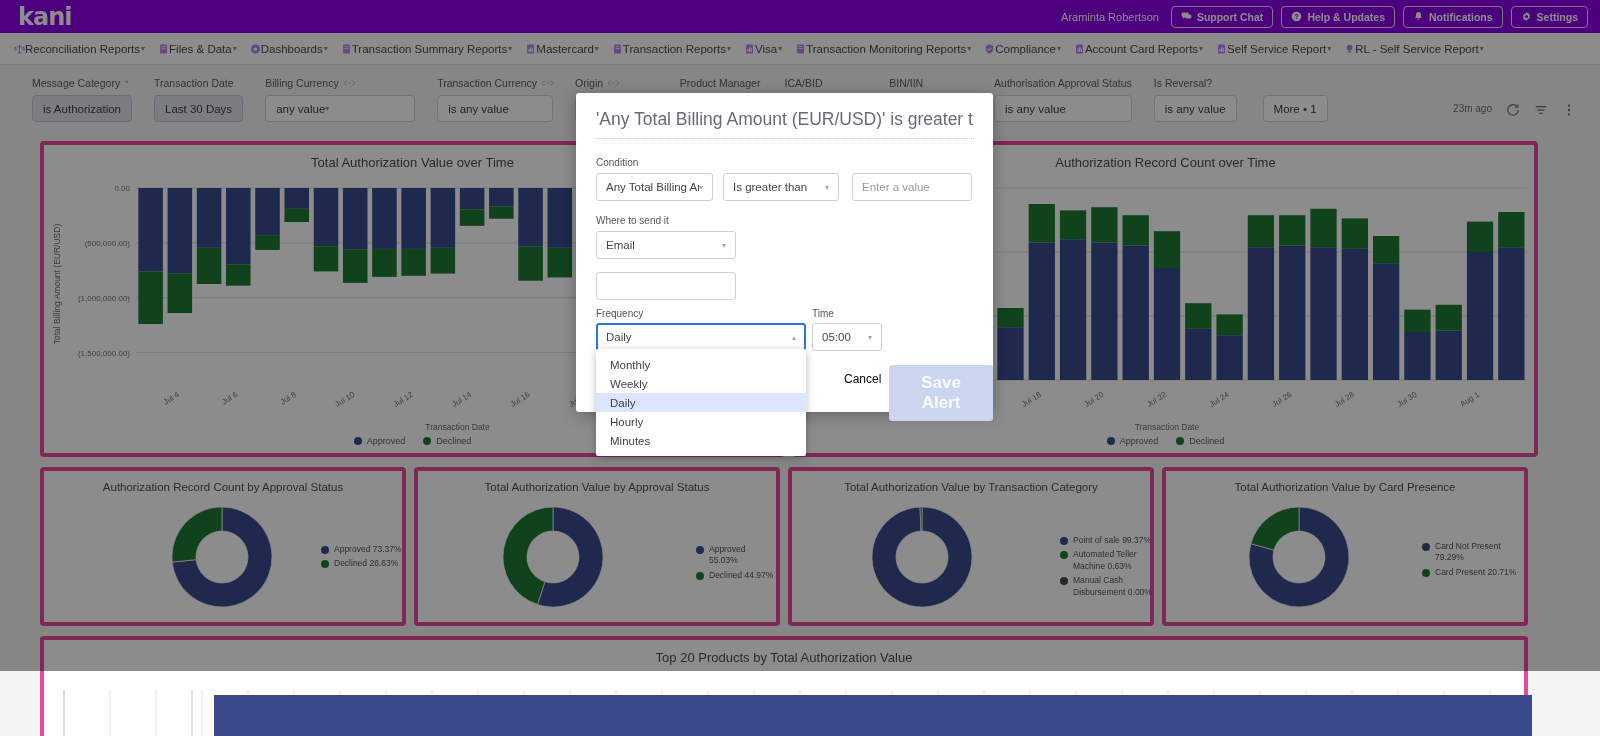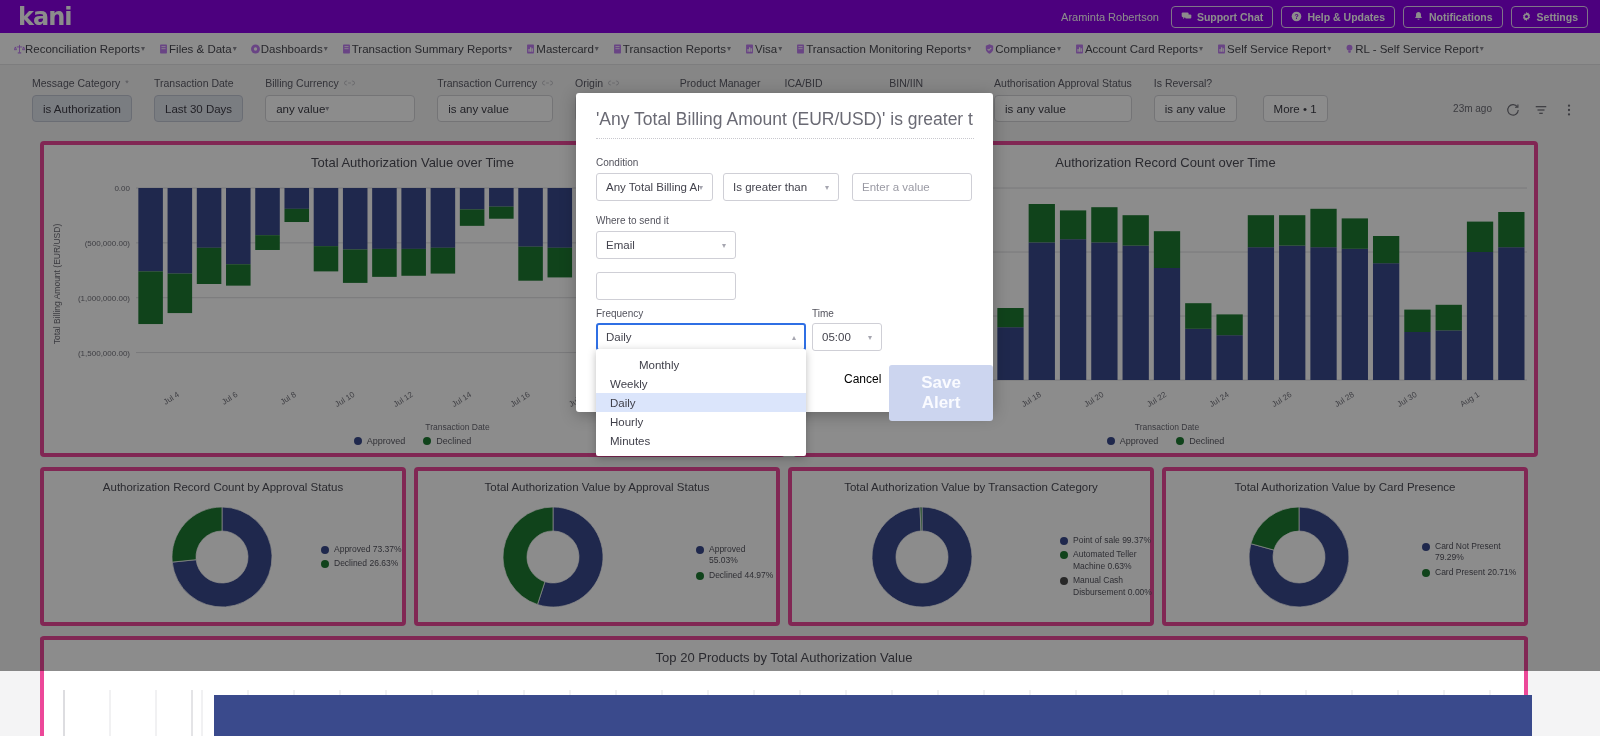--- a/index.html
+++ b/index.html
@@ -724,20 +724,20 @@
     <div class="fld sel" style="position:absolute;left:236px;top:230px;width:70px;">
       <span>05:00</span>
       <span class="fld-caret">▾</span>
     </div>
 
     <button class="btn-cancel" style="position:absolute;left:268px;top:279px;">Cancel</button>
     <button class="btn-save" style="position:absolute;left:313px;top:272px;">Save Alert</button>
   </div>
 
   <div class="dropdown">
-    <div class="dd-item" style="height:19px;margin-left:29px;">Monthly</div>
+    <div class="dd-item" style="height:19px;">Monthly</div>
     <div class="dd-item" style="height:19px;">Weekly</div>
     <div class="dd-item sel" style="height:19px;">Daily</div>
     <div class="dd-item" style="height:19px;">Hourly</div>
     <div class="dd-item" style="height:19px;">Minutes</div>
   </div>
 
 </div>
 
 </body></html>

